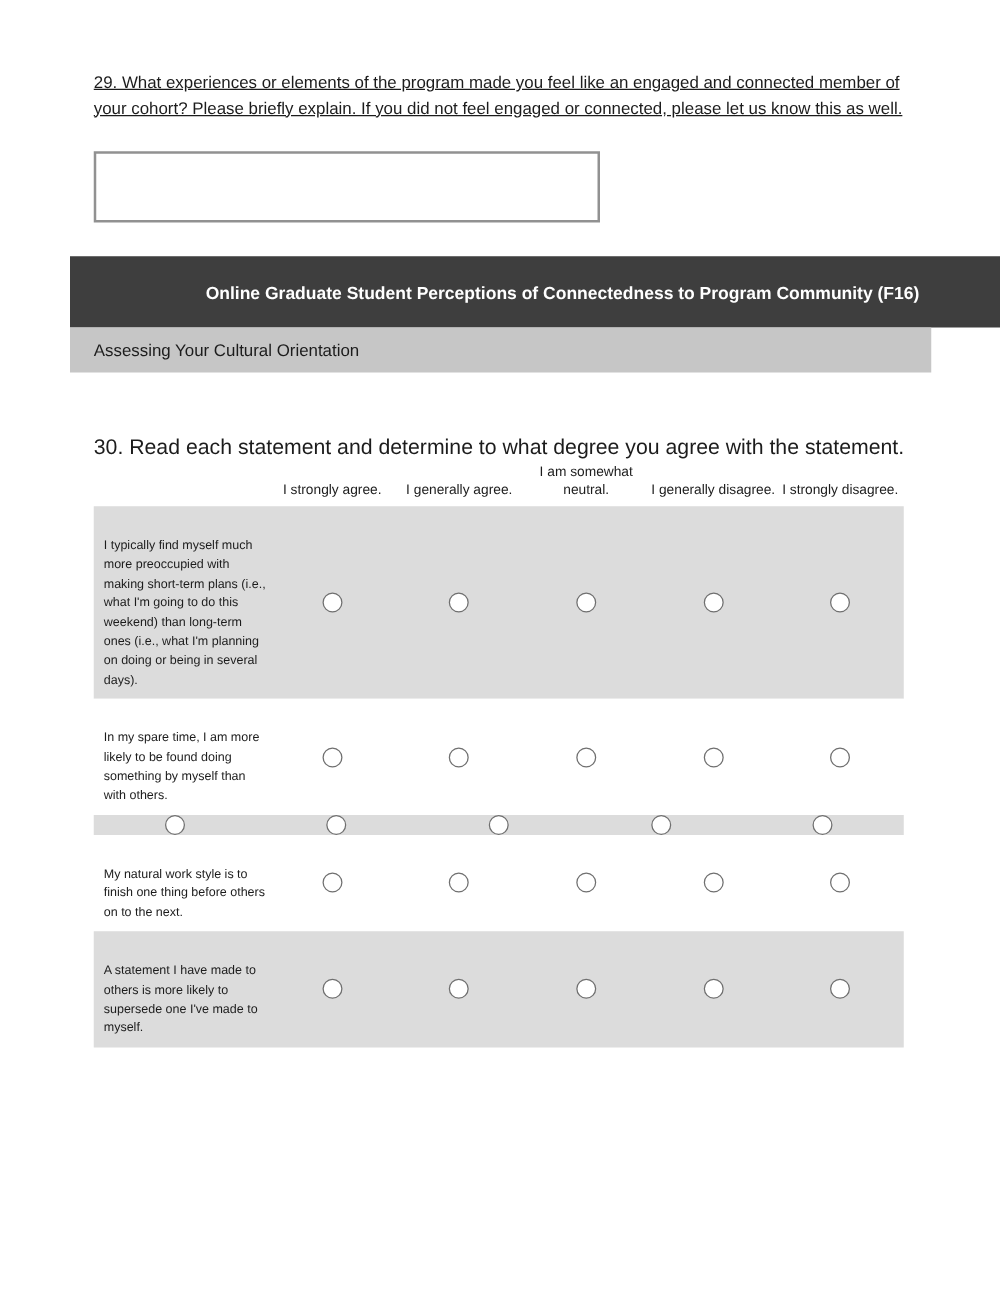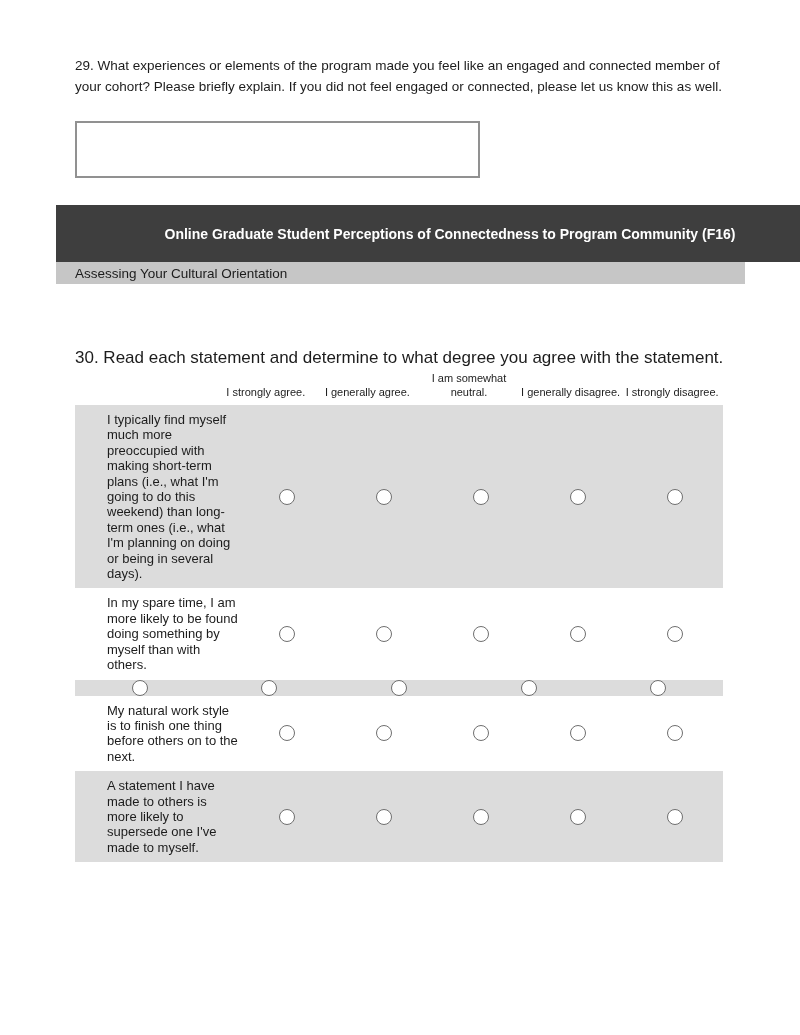--- a/index.html
+++ b/index.html
@@ -17,20 +17,21 @@
   }
 
   
   .q29-label {
     position: absolute;
     left: 75px;
     top: 56px;
     width: 664px;
     font-size: 13.5px;
     line-height: 20.5px;
+    text-decoration: underline;
   }
   .q29-input {
     position: absolute;
     left: 75px;
     top: 121px;
     width: 405px;
     height: 57px;
     box-sizing: border-box;
     border: 2px solid #919191;
     background: #ffffff;
@@ -57,21 +58,21 @@
     justify-content: center;
     text-align: right;
   }
 
   
   .section-band {
     position: absolute;
     left: 56px;
     top: 262px;
     width: 689px;
-    height: 22px;
+    height: 36px;
     box-sizing: border-box;
     background: var(--section-bg, #c6c6c6);
     display: flex;
     align-items: center;
     padding-left: 19px;
     font-size: 13.5px;
   }
 
   
   .q30-label {
@@ -114,24 +115,23 @@
     align-items: stretch;
     background: #ffffff;
   }
   .matrix-row.shaded {
     background: var(--row-shaded, #dcdcdc);
   }
   .statement {
     flex: 0 0 140px;
     width: 140px;
     box-sizing: border-box;
-    padding: 7px 0 7px 8px;
-    font-size: 13px;
+    padding: 24px 0 7px 8px;
+    font-size: 10px;
     line-height: 15.4px;
-    margin-left: 24px;
   }
   .option-cell {
     flex: 1 1 0;
     display: flex;
     align-items: center;
     justify-content: center;
   }
   .radio {
     width: 14px;
     height: 14px;

